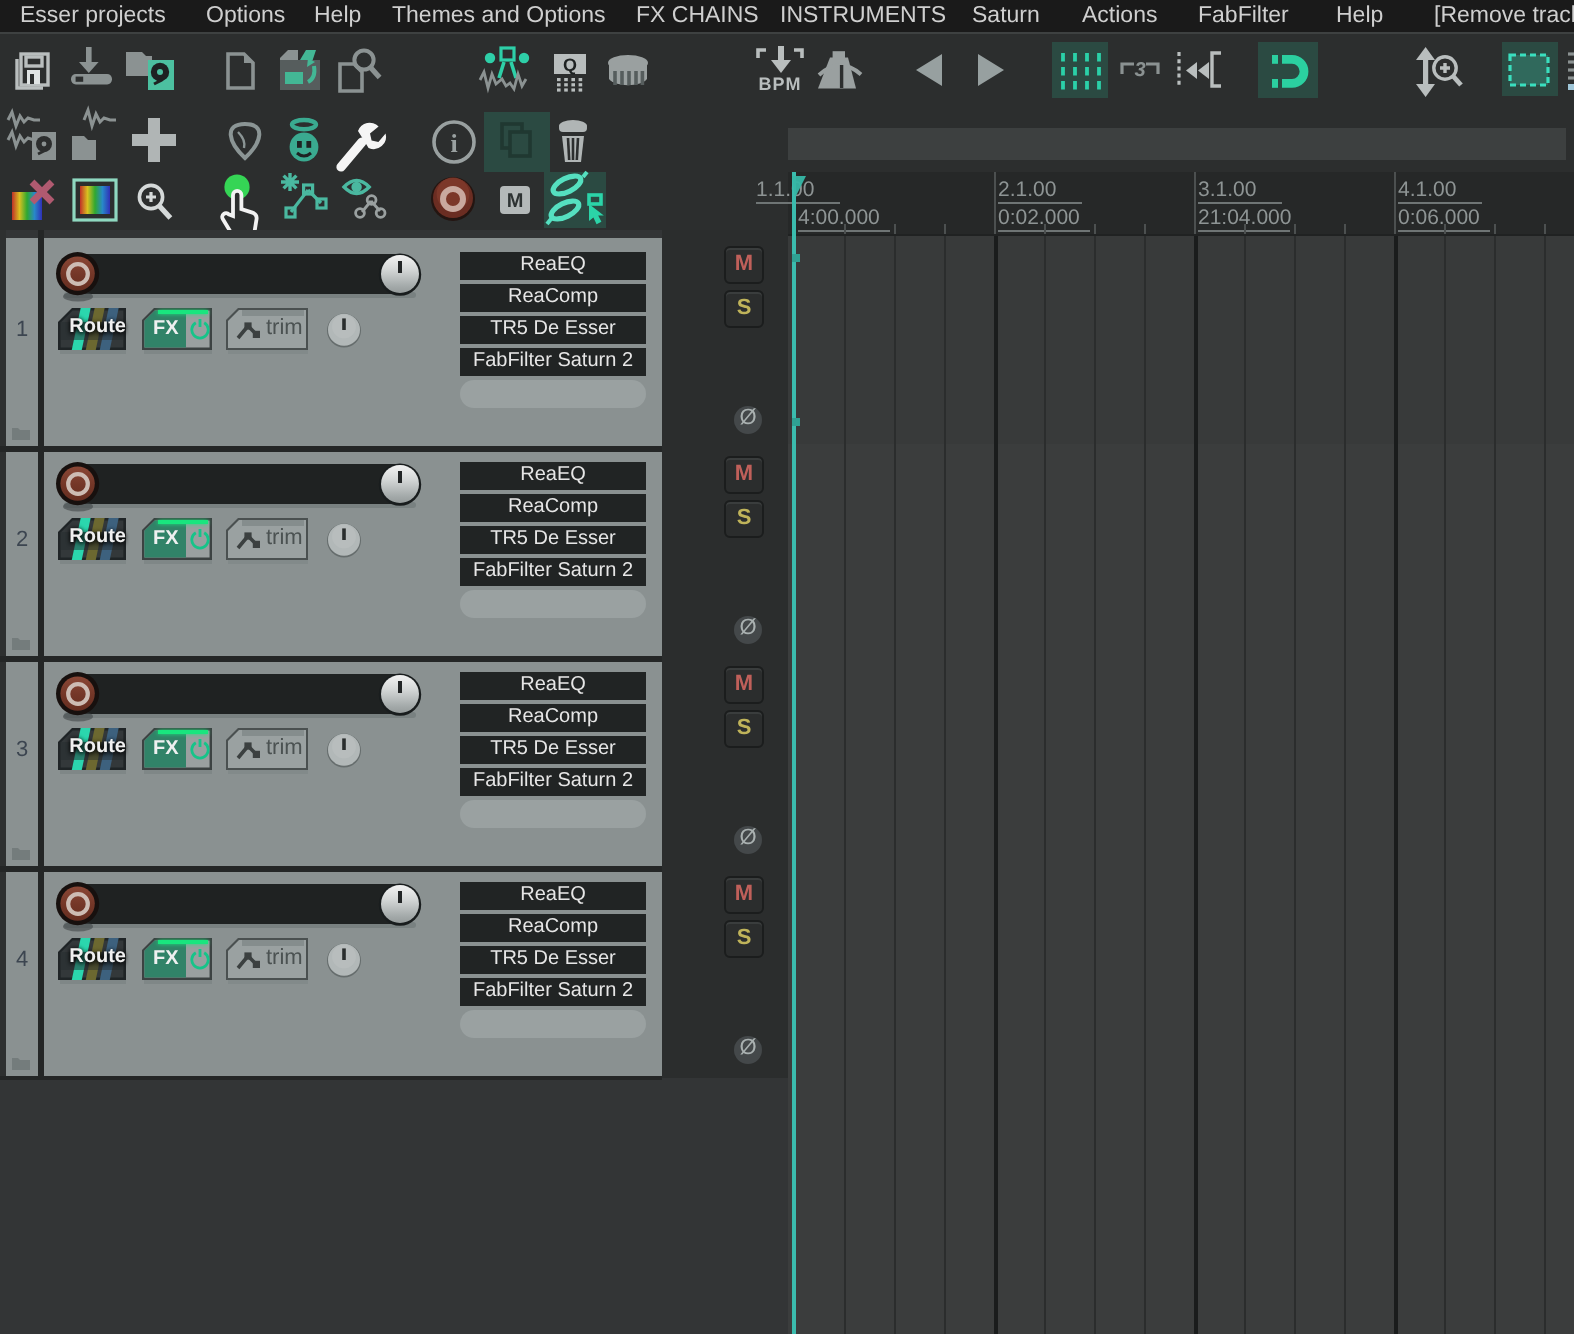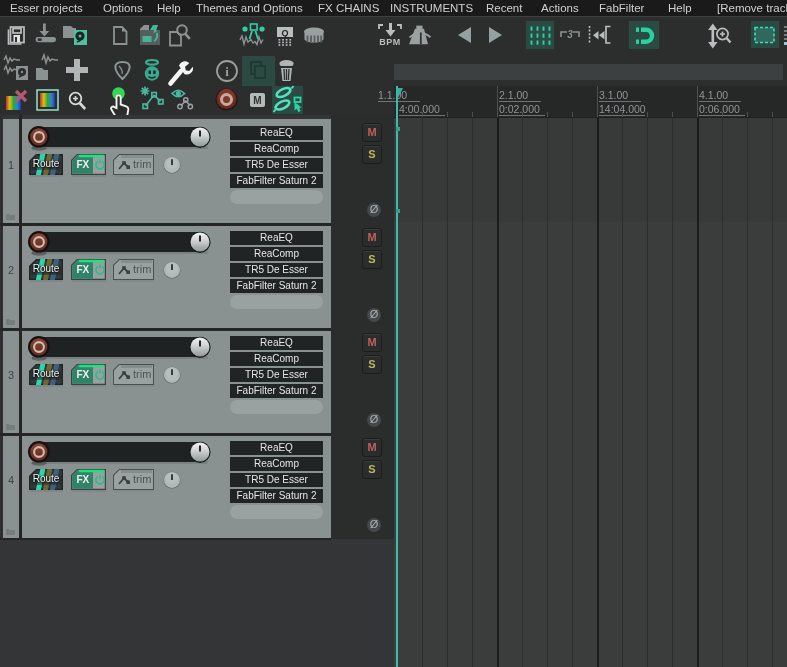--- a/index.html
+++ b/index.html
@@ -1,20 +1,20 @@
 <!DOCTYPE html>
 <html><head><meta charset="utf-8"><style>
 html,body{margin:0;padding:0;}
 body{width:787px;height:667px;position:relative;overflow:hidden;background:#333536;
  font-family:"Liberation Sans",sans-serif;}
 .abs{position:absolute;}
 .menu{position:absolute;top:0;left:0;width:787px;height:16px;background:#1a1a1a;}
 .menu span{position:absolute;top:1.5px;font-size:11.5px;color:#cfcfcf;white-space:nowrap;}
 .num{font-size:11px;color:#3c4550;text-align:center;}
-.routetxt{font-size:10px;font-weight:normal;color:#f0f0f0;text-align:center;text-shadow:0 1px 2px #000,0 0 2px rgba(0,0,0,0.8);}
+.routetxt{font-size:10px;font-weight:bold;color:#f0f0f0;text-align:right;text-shadow:0 1px 2px #000,0 0 2px rgba(0,0,0,0.8);}
 .fxtxt{position:absolute;left:5.5px;top:4.5px;font-size:10px;font-weight:bold;color:#eef0f0;}
 .trimtxt{position:absolute;left:20px;top:3.5px;font-size:11px;color:#4b5252;}
 .fxitem{left:230px;width:93px;height:14px;background:#212424;color:#e6e6e6;font-size:10px;
  text-align:center;line-height:14px;}
 .msbtn{left:362px;width:20px;height:19px;background:#2b2d2d;border:1px solid #1b1d1d;
  box-sizing:border-box;border-radius:3px;font-size:11px;font-weight:bold;text-align:center;
  line-height:17px;box-shadow:inset 0 1px 0 #3a3d3d;}
 .phase{left:367px;width:14px;height:14px;background:#44484a;border-radius:50%;color:#a9b0b0;
  font-size:11px;line-height:13px;text-align:center;}
 .rlabel{position:absolute;font-size:10.5px;color:#8e9494;border-bottom:1px solid #6f7575;
@@ -36,35 +36,35 @@
       </linearGradient>
     </defs>
   </svg>
 <div class="menu">
 <span style="left:10px">Esser projects</span>
 <span style="left:103px">Options</span>
 <span style="left:157px">Help</span>
 <span style="left:196px">Themes and Options</span>
 <span style="left:318px">FX CHAINS</span>
 <span style="left:390px">INSTRUMENTS</span>
-<span style="left:486px">Recent</span>
+<span style="left:486px">Saturn</span>
 <span style="left:541px">Actions</span>
 <span style="left:599px">FabFilter</span>
 <span style="left:668px">Help</span>
 <span style="left:717px">[Remove track</span>
 </div>
 <div class="abs" style="left:0;top:16px;width:787px;height:99px;background:#2c2e2e;border-top:1px solid #3e4141;box-sizing:border-box;"></div>
 <div class="abs" style="left:394px;top:64px;width:389px;height:16px;background:#3d4040"></div>
 <div class="abs" style="left:394px;top:86px;width:393px;height:32px;background:#262828"></div>
 <div class="rlabel" style="left:378px;top:89px;width:40px;">1.1.00</div>
 <div class="rlabel" style="left:399px;top:103px;width:44px;">4:00.000</div>
 <div class="rlabel" style="left:499px;top:89px;width:40px;">2.1.00</div>
 <div class="rlabel" style="left:499px;top:103px;width:44px;">0:02.000</div>
 <div class="rlabel" style="left:599px;top:89px;width:40px;">3.1.00</div>
-<div class="rlabel" style="left:599px;top:103px;width:44px;">14:04.000</div>
+<div class="rlabel" style="left:599px;top:103px;width:44px;">21:04.000</div>
 <div class="rlabel" style="left:699px;top:89px;width:40px;">4.1.00</div>
 <div class="rlabel" style="left:699px;top:103px;width:44px;">0:06.000</div>
 <div class="abs" style="left:497px;top:86px;width:1px;height:32px;background:#4c5050"></div>
 <div class="abs" style="left:597px;top:86px;width:1px;height:32px;background:#4c5050"></div>
 <div class="abs" style="left:697px;top:86px;width:1px;height:32px;background:#4c5050"></div>
 <div class="abs" style="left:422px;top:112px;width:1px;height:6px;background:#4c5050"></div>
 <div class="abs" style="left:447px;top:112px;width:1px;height:6px;background:#4c5050"></div>
 <div class="abs" style="left:472px;top:112px;width:1px;height:6px;background:#4c5050"></div>
 <div class="abs" style="left:522px;top:112px;width:1px;height:6px;background:#4c5050"></div>
 <div class="abs" style="left:547px;top:112px;width:1px;height:6px;background:#4c5050"></div>

